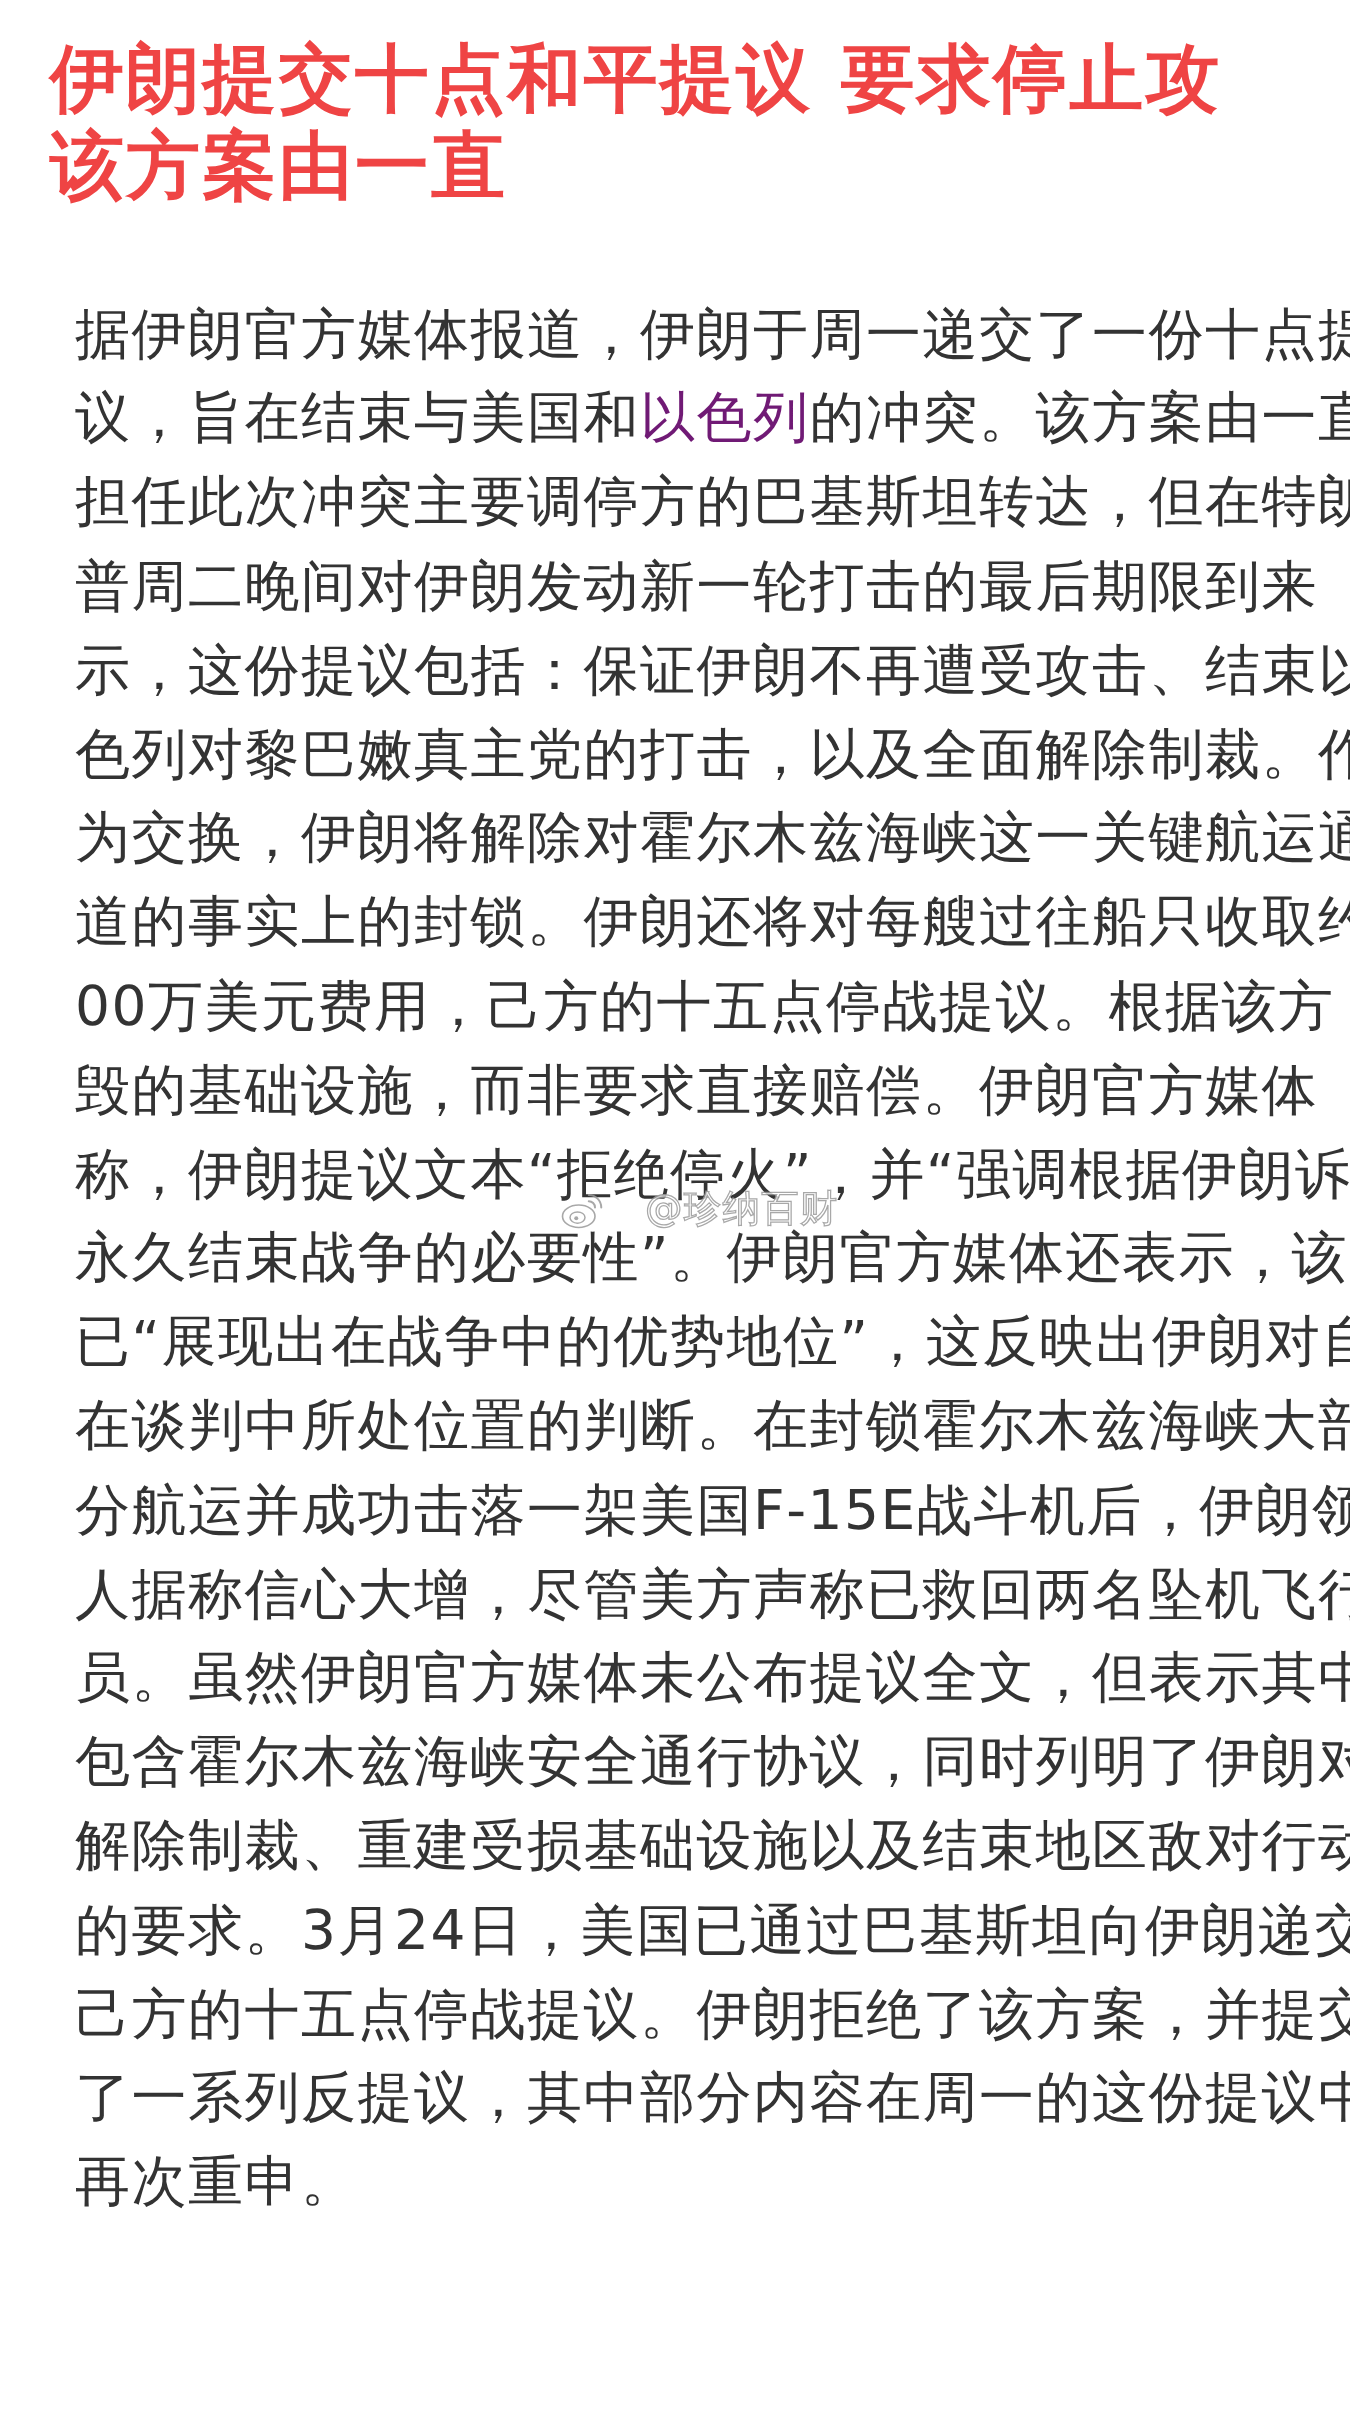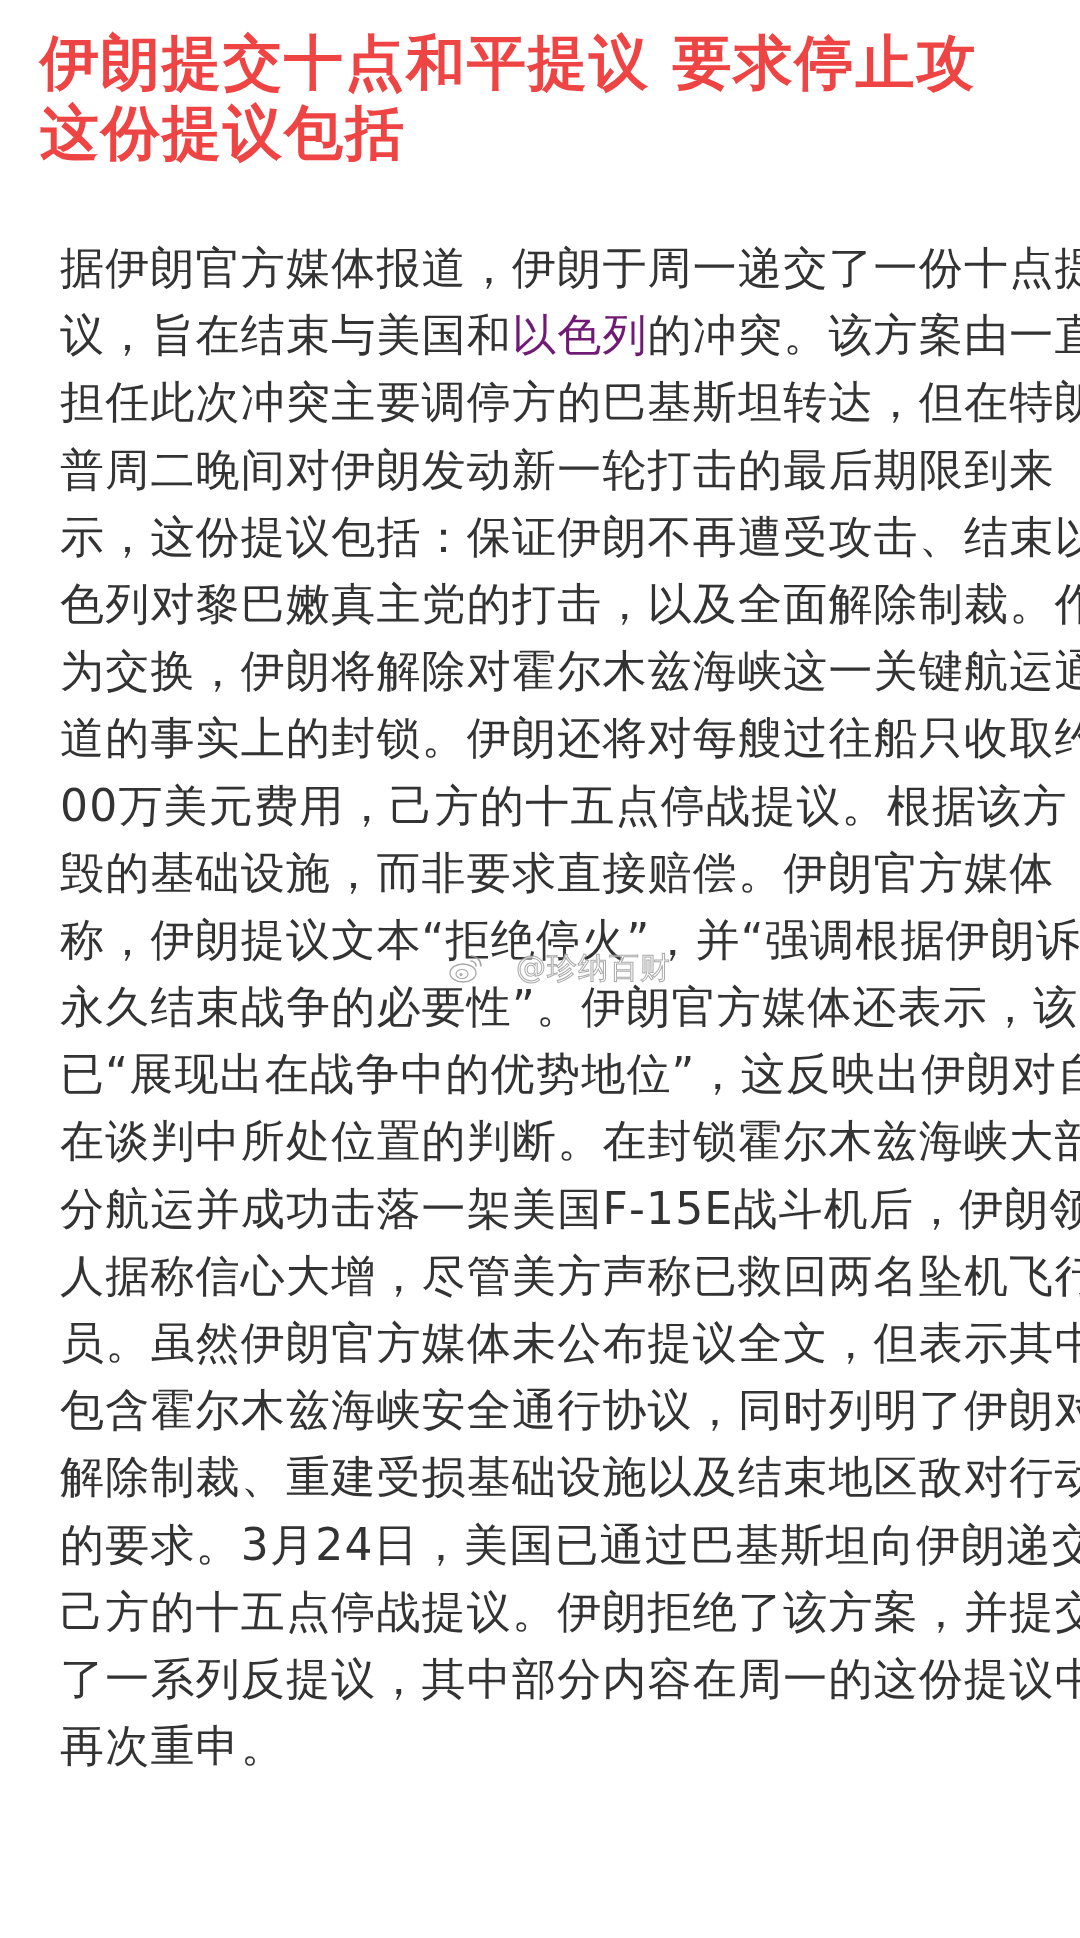--- a/index.html
+++ b/index.html
@@ -84,21 +84,21 @@
     white-space: nowrap;
     margin-left: 26px;
   }
 </style>
 </head>
 <body>
 
 <div class="article">
   <h1 class="title">
     <span class="title-line">伊朗提交十点和平提议 要求停止攻</span>
-    <span class="title-line">这份提议包括</span>
+    <span class="title-line">该方案由一直</span>
   </h1>
 
   <p class="body-text">
     <span class="body-line">据伊朗官方媒体报道，伊朗于周一递交了一份十点提</span>
     <span class="body-line"><span>议，旨在结束与美国和</span><a class="link">以色列</a><span>的冲突。该方案由一直</span></span>
     <span class="body-line">担任此次冲突主要调停方的巴基斯坦转达，但在特朗</span>
     <span class="body-line">普周二晚间对伊朗发动新一轮打击的最后期限到来</span>
     <span class="body-line">示，这份提议包括：保证伊朗不再遭受攻击、结束以</span>
     <span class="body-line">色列对黎巴嫩真主党的打击，以及全面解除制裁。作</span>
     <span class="body-line">为交换，伊朗将解除对霍尔木兹海峡这一关键航运通</span>

